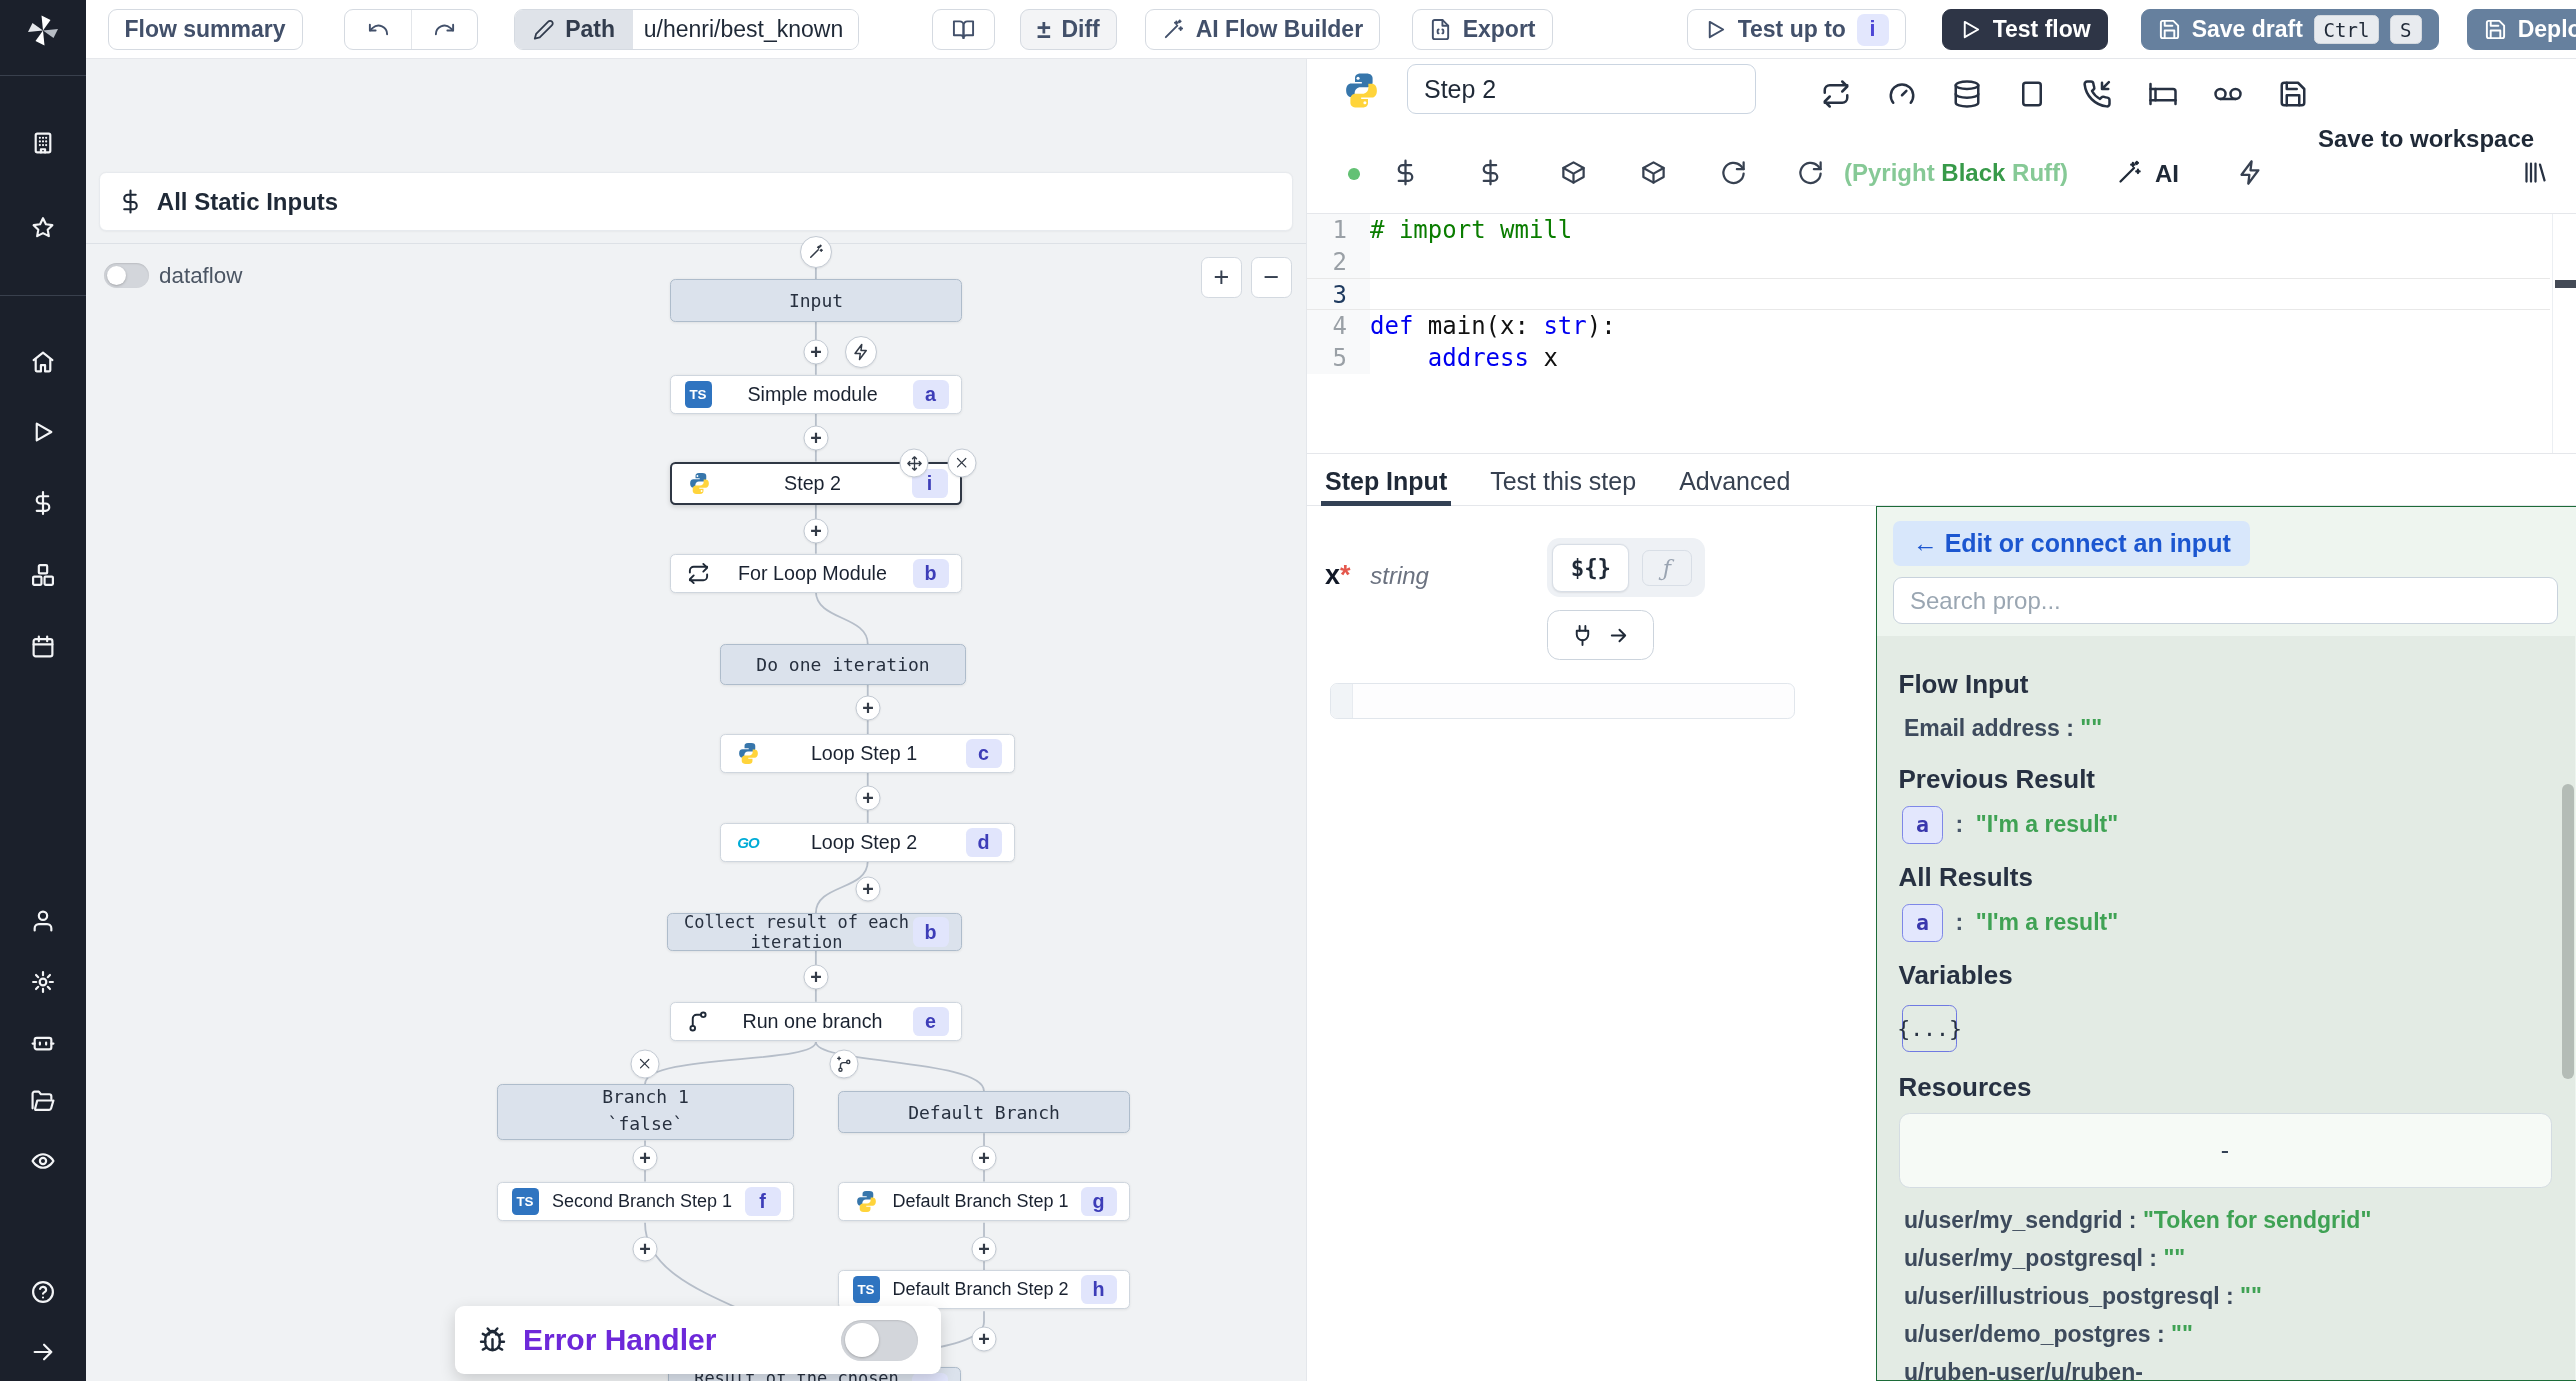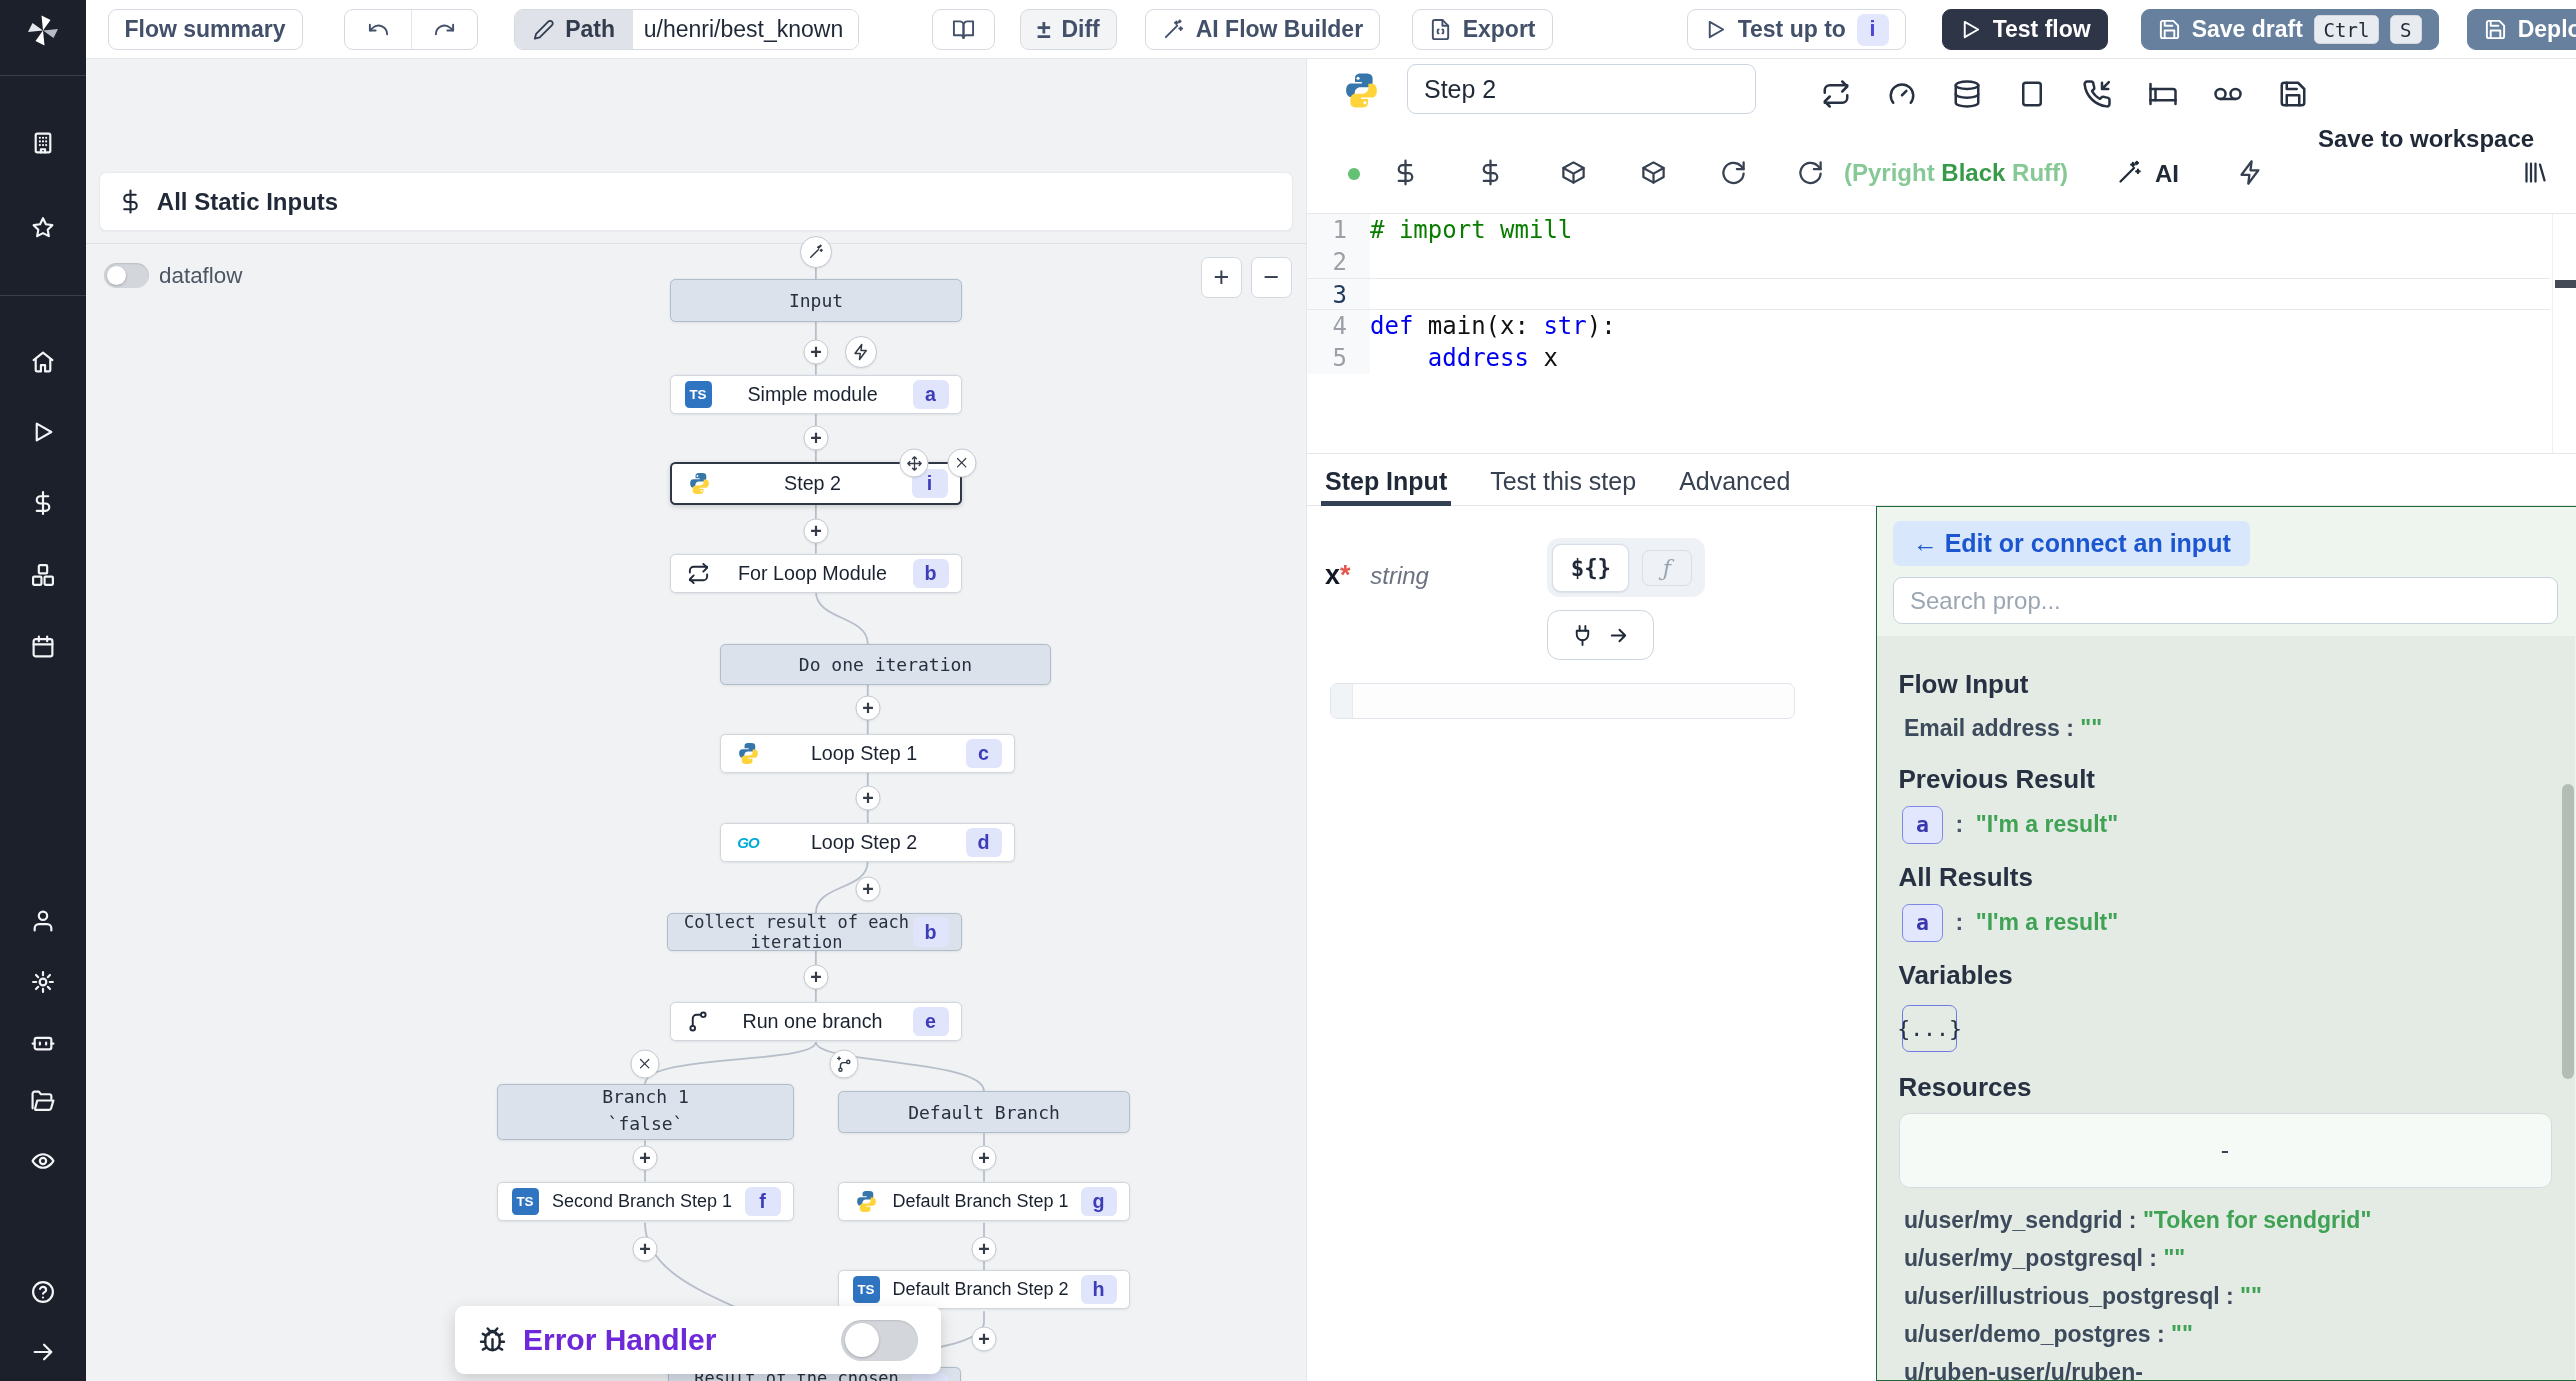--- a/index.html
+++ b/index.html
@@ -412,21 +412,21 @@
           <path d="M17 2l4 4-4 4"></path>
           <path d="M3 11V9a4 4 0 0 1 4-4h14"></path>
           <path d="M7 22l-4-4 4-4"></path>
           <path d="M21 13v2a4 4 0 0 1-4 4H3"></path>
         </svg>
       </span>
     <span class="lbl">For Loop Module</span>
     <span class="nbadge">b</span>
   </div>
 
-  <div class="node gnode" style="left:634px;top:585px;width:331px;height:41px">
+  <div class="node gnode" style="left:634px;top:585px;width:246px;height:41px">
     <span class="lbl">Do one iteration</span>
   </div>
 
   <div class="circ plus26" style="left:782px;top:649px">+</div>
 
   <div class="node" style="left:634px;top:675px;width:295px">
     <span class="licon">
       <svg width="25" height="25" viewBox="0 0 24 24">
           <path fill="#3776ab" d="M11.6 2C8.8 2 8.2 3.4 8.2 4.8V7h4v.9H6.1C4.2 7.9 3 9.3 3 11.9s1.2 4 3.1 4h1.9v-2.4c0-1.9 1.5-3.4 3.4-3.4h4.2c1.6 0 2.9-1.3 2.9-2.9V4.8C18.5 3.3 17.5 2 14.7 2h-3.1z"></path>
           <path fill="#ffd43b" d="M12.4 22c2.8 0 3.4-1.4 3.4-2.8V17h-4v-.9h6.1c1.9 0 3.1-1.4 3.1-4s-1.2-4-3.1-4H16v2.4c0 1.9-1.5 3.4-3.4 3.4H8.4c-1.6 0-2.9 1.3-2.9 2.9v2.4C5.5 20.7 6.5 22 9.3 22h3.1z"></path>

